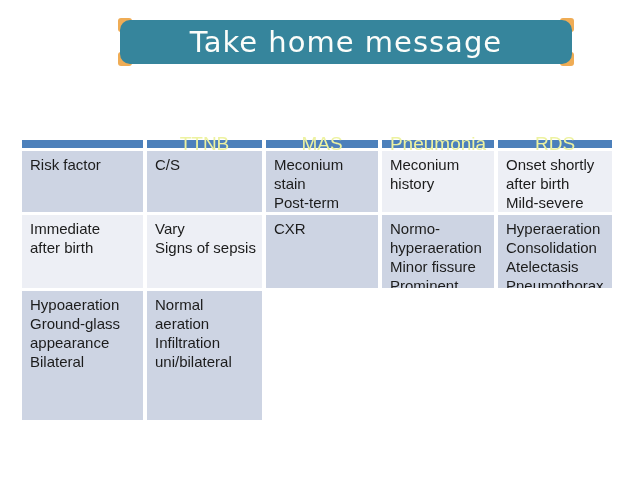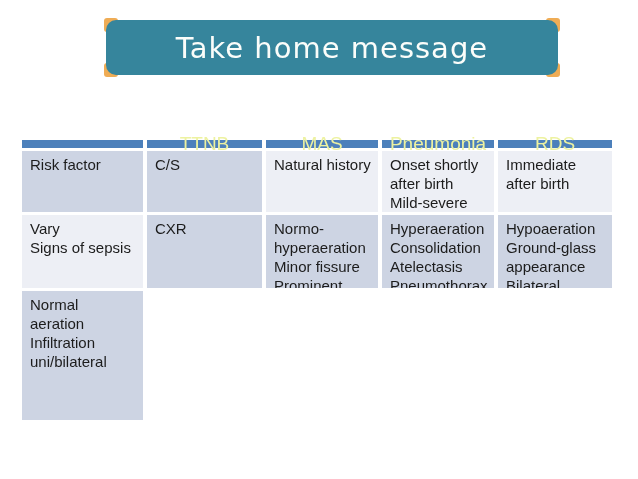--- a/index.html
+++ b/index.html
@@ -8,24 +8,24 @@
     width: 638px;
     height: 479px;
     background: #ffffff;
     font-family: "Liberation Sans", sans-serif;
     overflow: hidden;
   }
 
   
   .title-wrap {
     position: absolute;
-    left: 106px;
+    left: 120px;
     top: 20px;
     width: 452px;
-    height: 55px;
+    height: 44px;
     text-align: right;
   }
   .handle {
     position: absolute;
     width: 14px;
     height: 14px;
     background: var(--handle-orange, #EFAC55);
     border-radius: 3px;
     z-index: 0;
   }
@@ -104,22 +104,25 @@
   <div class="cmp-table">
 
     <div class="th"></div>
     <div class="th">TTNB</div>
     <div class="th">MAS</div>
     <div class="th">Pneumonia</div>
     <div class="th">RDS</div>
 
     <div class="td band-dark">Risk factor</div>
     <div class="td band-dark">C/S</div>
+    <div class="td band-dark">Meconium
+stain
+Post-term</div>
 
-    <div class="td band-light">Natural history</div>
+    <div class="td band-light">Meconium history</div>
     <div class="td band-light">Onset shortly
 after birth
 Mild-severe</div>
     <div class="td band-light">Immediate
 after birth</div>
     <div class="td band-light">Vary
 Signs of sepsis</div>
 
     <div class="td band-dark">CXR</div>
     <div class="td band-dark">Normo-

